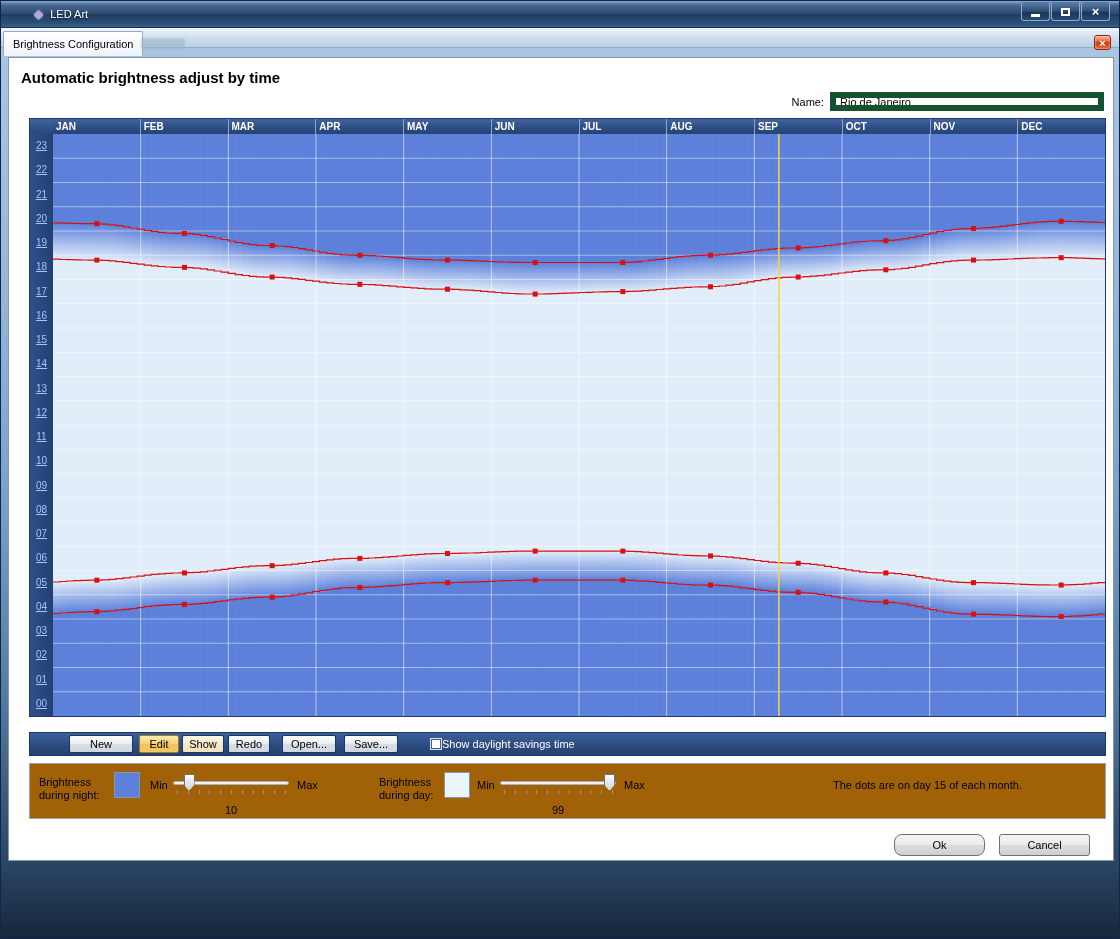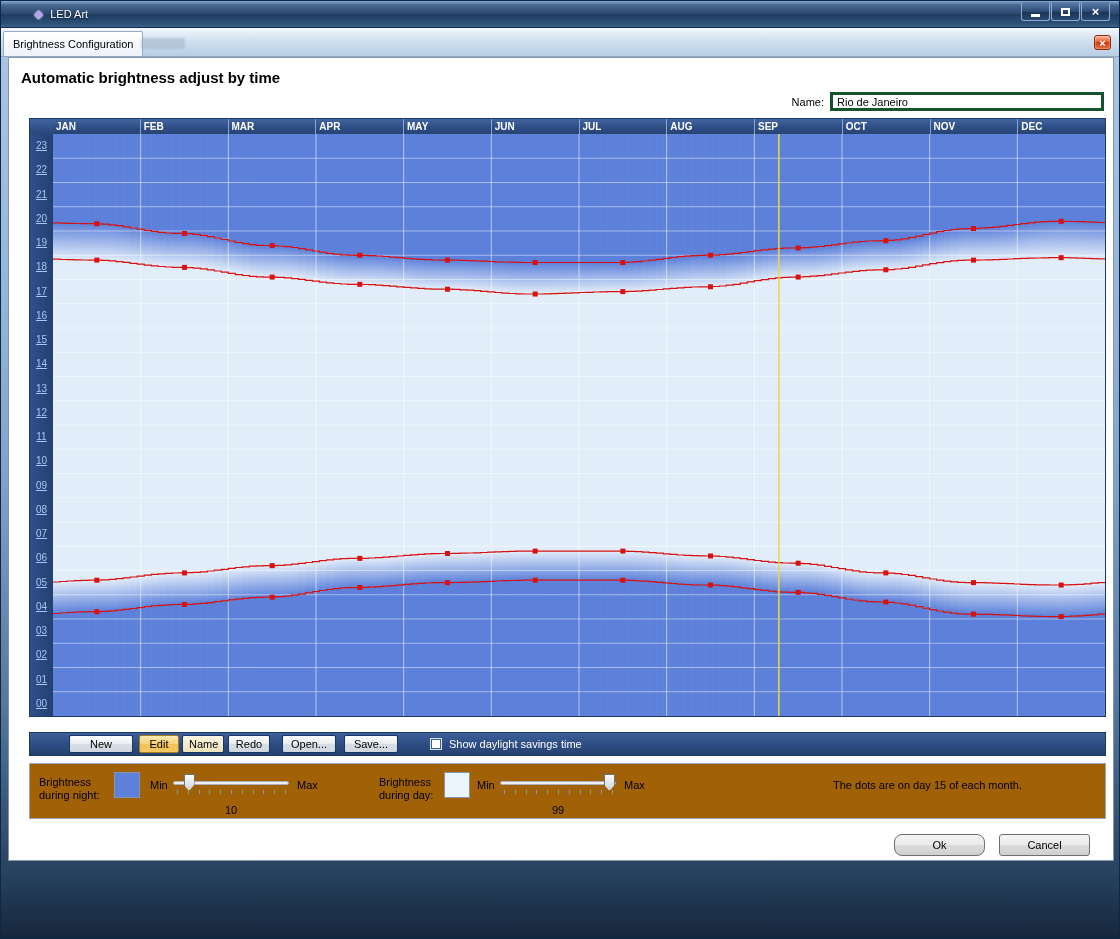--- a/index.html
+++ b/index.html
@@ -18,40 +18,40 @@
   .title { color:#fff; font-size:11px; text-shadow:0 1px 2px #00102c; }
   .win-btns { position:absolute; right:9px; top:1px; display:flex; gap:1px; }
   .win-btn { width:29px; height:19px; background:linear-gradient(180deg,#587aa8,#27456e 55%,#1b3557 56%,#2a4b72);
     border:1px solid #8ea9cc; border-top-color:#5f7ba3; border-radius:0 0 3px 3px; color:#fff;
     display:flex; align-items:center; justify-content:center; font-size:11px; cursor:pointer; }
   .min-glyph { display:block; width:9px; height:3px; background:#fff; margin-top:8px; }
   .max-glyph { display:block; width:9px; height:8px; border:2px solid #fff; }
   .close-glyph { font-weight:bold; font-size:13px; line-height:1; }
 
   
-  .tabstrip { position:absolute; top:27px; left:0; right:0; height:29px;
+  .tabstrip { position:absolute; top:27px; left:0; right:0; height:20px;
     background:linear-gradient(180deg,#f2f7fc 0%,#d5e3f1 40%,#b7cee4 100%); border-bottom:1px solid #93abc5; }
   .tab { position:absolute; left:2px; top:3px; height:25px; background:linear-gradient(180deg,#ffffff,#eef3f9);
     border:1px solid #9aa9bc; border-bottom:none; border-radius:2px 2px 0 0; padding:0 9px;
     display:flex; align-items:center; font-size:11px; color:#000; }
   .redacted-tab { position:absolute; left:140px; top:10px; width:44px; height:11px;
     background:#9db0c4; opacity:.5; filter:blur(1px); border-radius:2px; }
   .tab-close { position:absolute; right:8px; top:7px; width:17px; height:15px;
     background:linear-gradient(180deg,#fbb79c 0%,#ea5c31 45%,#d23b12 50%,#e06a3c 100%);
     border:1px solid #8e2a0c; border-radius:3px; color:#fff; font-size:11px; font-weight:bold;
     display:flex; align-items:center; justify-content:center; box-shadow:inset 0 0 2px rgba(255,255,255,.9); cursor:pointer; }
 
   
   .dialog { position:absolute; left:7px; top:56px; width:1106px; height:804px;
     background:#fff; border:1px solid #8696a8; }
   .heading { position:absolute; left:12px; top:11px; font-size:15px; font-weight:bold; color:#000; }
   .subheading { position:absolute; left:12px; top:37px; font-size:11px; color:#000; }
   .name-row { position:absolute; right:9px; top:34px; display:flex; align-items:center; gap:6px; }
   .name-label { font-size:11px; }
-  .name-input { width:274px; height:19px; border:3px solid #14532d; font-size:11px;
+  .name-input { width:274px; height:19px; border:6px solid #14532d; font-size:11px;
     font-family:"Liberation Sans",sans-serif; padding:0 4px; }
 
   
   .chart { position:absolute; left:20px; top:60px; width:1077px; height:599px;
     border:1px solid #1e3a6b; display:grid; grid-template-columns:23px 1052px; grid-template-rows:15px 582px; }
   .corner { background:linear-gradient(180deg,#4163a1,#28467a); }
   .month-row { display:flex; }
   .month-cell { flex:1 1 0; background:linear-gradient(180deg,#42649f 0%,#2c4c83 60%,#274373 100%);
     color:#fff; font-size:10px; font-weight:bold; line-height:15px; padding-left:3px; overflow:hidden; }
   .month-cell + .month-cell { border-left:1px solid #8aa5d4; }
@@ -68,21 +68,21 @@
     background:linear-gradient(180deg,#fefefe 0%,#e9edf2 48%,#d8dee5 52%,#cfd6de 100%);
     border:1px solid #15386b; border-radius:2px; padding:0 6px; cursor:pointer; }
   .tb-btn.new { width:64px; margin-left:4px; }
   .tb-btn.edit { margin-left:6px; width:40px;
     background:linear-gradient(180deg,#fdeab2 0%,#f7d277 48%,#f1c258 52%,#f3c863 100%); border-color:#a17d1e; }
   .tb-btn.undo { margin-left:3px; width:42px;
     background:linear-gradient(180deg,#fdf8e6 0%,#f4ebcd 50%,#eee2ba 100%); }
   .tb-btn.redo { margin-left:4px; width:42px; }
   .tb-btn.open { margin-left:12px; width:54px; }
   .tb-btn.save { margin-left:8px; width:54px; }
-  .dst { display:flex; align-items:center; gap:7px; margin-left:32px; cursor:pointer; }
+  .dst { display:flex; align-items:center; gap:0; margin-left:32px; cursor:pointer; }
   .checkbox { width:12px; height:12px; background:#fdfdfd; border:1px solid #d7e2ef; box-shadow:0 0 0 1px #3c5f98 inset; }
   .dst-label { color:#fff; font-size:11px; }
 
   
   .bpanel { position:absolute; left:20px; top:705px; width:1077px; height:56px;
     background:#a16207; border:1px solid #98a6b5; }
   .b-label { position:absolute; top:12px; width:72px; font-size:11px; line-height:13px; color:#000; }
   .b-label.night { left:9px; }
   .b-label.day { left:349px; }
   .swatch { position:absolute; top:8px; width:26px; height:26px; border:1px solid #8396ad; }
@@ -899,21 +899,21 @@
             <rect x="918" y="477.65" width="5" height="5"></rect>
             <rect x="1005.6666666666667" y="480.07500000000005" width="5" height="5"></rect>
           </g>
           <line x1="725.88" x2="725.88" y1="0" y2="582" stroke="#efd83a" stroke-width="1.5"></line>
         </svg>
     </div>
 
     <div class="toolbar">
       <button class="tb-btn new">New</button>
       <button class="tb-btn edit">Edit</button>
-      <button class="tb-btn undo">Name</button>
+      <button class="tb-btn undo">Show</button>
       <button class="tb-btn redo">Redo</button>
       <button class="tb-btn open">Open...</button>
       <button class="tb-btn save">Save...</button>
       <div class="dst">
         <span class="checkbox"></span>
         <span class="dst-label">Show daylight savings time</span>
       </div>
     </div>
 
     <div class="bpanel">

